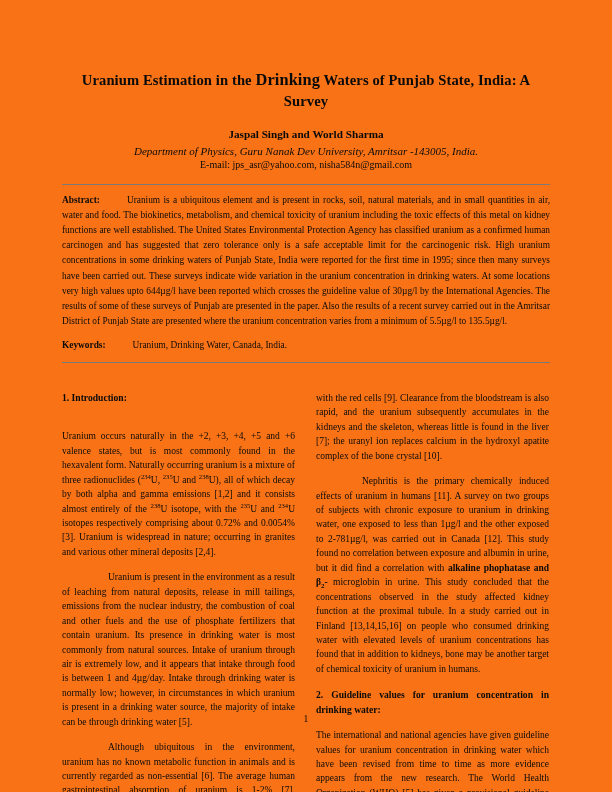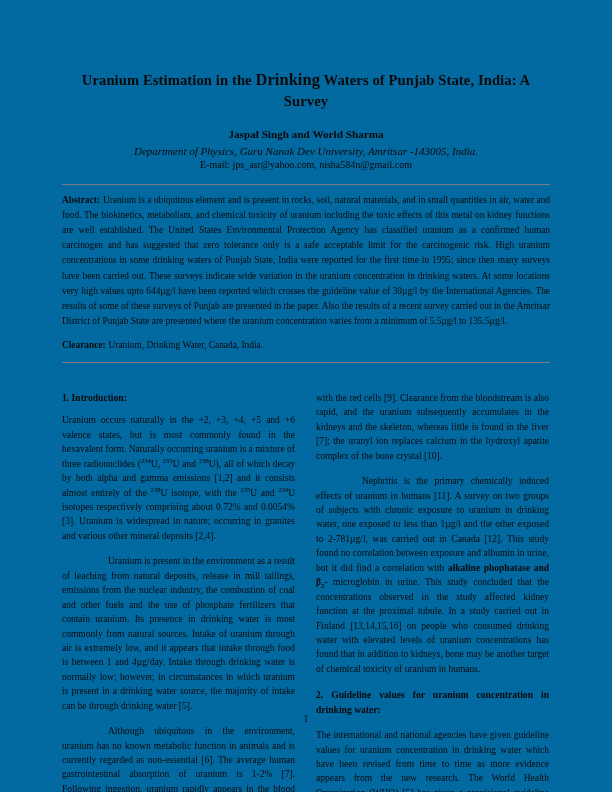--- a/index.html
+++ b/index.html
@@ -9,21 +9,21 @@
   }
   body {
     font-family: "Liberation Serif", "DejaVu Serif", serif;
     color: #0a0a0a;
   }
   .page {
     position: relative;
     width: 612px;
     height: 792px;
     margin: 0;
-    background: #0369a1;
+    background: #f97316;
     box-sizing: border-box;
     overflow: hidden;
   }
   .content {
     position: absolute;
     left: 62px;
     top: 56px;
     width: 488px;
   }
 
@@ -109,33 +109,33 @@
     margin-top: 11px;
   }
   .sec-head {
     font-weight: bold;
     font-size: 9.6px;
     line-height: 1.5;
     text-align: justify;
     margin: 0;
   }
   .sec-head.sp-before { margin-top: 12px; }
-  .sec-head.sp-after  { margin-bottom: 8px; }
+  .sec-head.sp-after  { margin-bottom: 24px; }
   .bold-inline { font-weight: bold; }
   sup {
     font-size: 6.6px;
     vertical-align: super;
     line-height: 0;
   }
   sub {
     font-size: 6.8px;
     vertical-align: sub;
     line-height: 0;
   }
-  .nudge { padding-left: 3px; }
+  .nudge { padding-left: 3px; margin-left: 24px; }
 
   
   .page-number {
     position: absolute;
     left: 0;
     right: 0;
     top: 713px;
     text-align: center;
     font-size: 9.6px;
   }
@@ -149,21 +149,21 @@
     <h1 class="title"><span>Uranium Estimation in the </span><span class="big">Drinking</span><span> Waters of Punjab State, India: A Survey</span></h1>
 
     <div class="authors">Jaspal Singh and World Sharma</div>
     <div class="affil">Department of Physics, Guru Nanak Dev University, Amritsar -143005, India.</div>
     <div class="email">E-mail: jps_asr@yahoo.com, nisha584n@gmail.com</div>
 
     <hr class="rule rule-top">
 
     <div class="abstract"><span class="lead">Abstract:</span><span class="nudge">Uranium is a ubiquitous element and is present in rocks, soil, natural materials, and in small quantities in air, water and food. The biokinetics, metabolism, and chemical toxicity of uranium including the toxic effects of this metal on kidney functions are well established. The United States Environmental Protection Agency has classified uranium as a confirmed human carcinogen and has suggested that zero tolerance only is a safe acceptable limit for the carcinogenic risk. High uranium concentrations in some drinking waters of Punjab State, India were reported for the first time in 1995; since then many surveys have been carried out. These surveys indicate wide variation in the uranium concentration in drinking waters. At some locations very high values upto 644µg/l have been reported which crosses the guideline value of 30µg/l by the International Agencies. The results of some of these surveys of Punjab are presented in the paper. Also the results of a recent survey carried out in the Amritsar District of Punjab State are presented where the uranium concentration varies from a minimum of 5.5µg/l to 135.5µg/l.</span></div>
 
-    <div class="keywords"><span class="lead">Clearance:</span><span class="nudge">Uranium, Drinking Water, Canada, India.</span></div>
+    <div class="keywords"><span class="lead">Keywords:</span><span class="nudge">Uranium, Drinking Water, Canada, India.</span></div>
 
     <hr class="rule rule-bot">
 
     <div class="columns">
 
       <div class="col">
         <p class="sec-head sp-after">1. Introduction:</p>
 
         <p><span>Uranium occurs naturally in the +2, +3, +4, +5 and +6 valence states, but is most commonly found in the hexavalent form. Naturally occurring uranium is a mixture of three radionuclides (</span><sup>234</sup><span>U, </span><sup>235</sup><span>U and </span><sup>238</sup><span>U), all of which decay by both alpha and gamma emissions [1,2] and it consists almost entirely of the </span><sup>238</sup><span>U isotope, with the </span><sup>235</sup><span>U and </span><sup>234</sup><span>U isotopes respectively comprising about 0.72% and 0.0054% [3]. Uranium is widespread in nature; occurring in granites and various other mineral deposits [2,4].</span></p>
 

